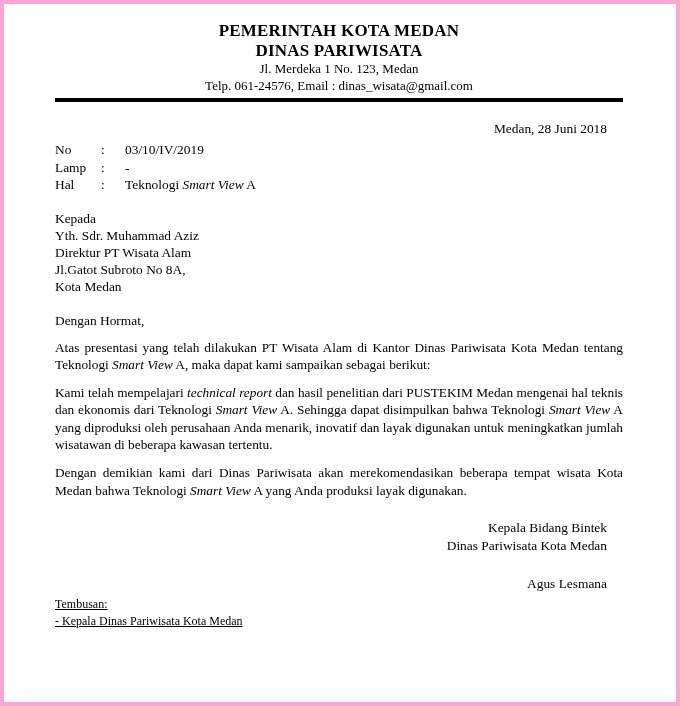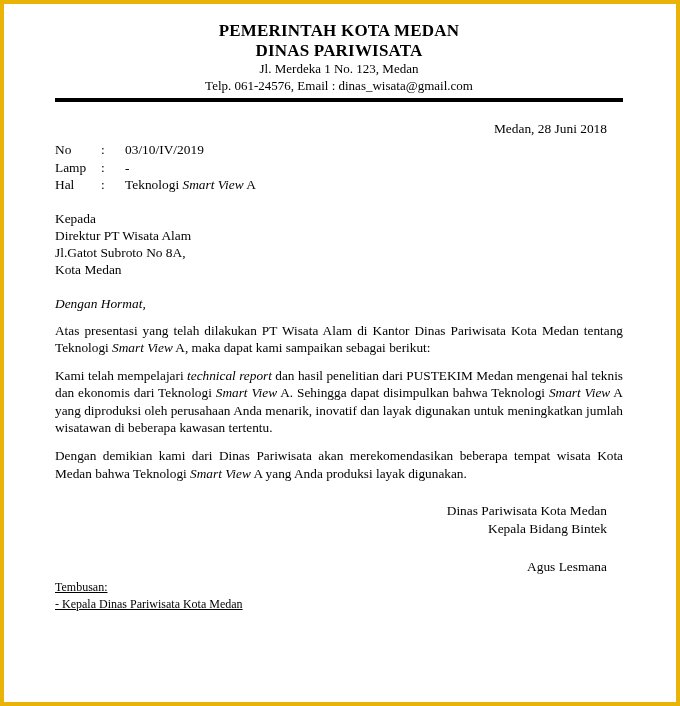--- a/index.html
+++ b/index.html
@@ -2,21 +2,21 @@
 <html><head>
 <meta charset="utf-8">
 <style>
   * { margin: 0; padding: 0; box-sizing: border-box; }
   html, body { background: #888; }
   body { width: 680px; }
   .page {
     width: 680px;
     height: 706px;
     background: #ffffff;
-    border: 4px solid #eab308;
+    border: 4px solid #f9a8d4;
     color: #000000;
     font-family: "Liberation Serif", "DejaVu Serif", serif;
     padding: 0 53px 0 51px;
     overflow: hidden;
   }
   .letterhead { text-align: center; padding-top: 17px; }
   .org-line { font-weight: bold; font-size: 17px; line-height: 20px; letter-spacing: 0.2px; }
   .addr-line { font-size: 13px; line-height: 16.5px; }
   .rule {
     margin-top: 4px;
@@ -30,21 +30,21 @@
     line-height: 17px;
     margin-top: 18px;
     padding-right: 16px;
   }
   .meta { margin-top: 4px; font-size: 13.4px; line-height: 17.5px; }
   .meta-row { display: flex; }
   .meta-label { width: 46px; flex: 0 0 auto; }
   .meta-colon { width: 24px; flex: 0 0 auto; }
   .meta-value { flex: 1 1 auto; }
   .recipient { margin-top: 16px; font-size: 13.4px; line-height: 17px; }
-  .salutation { margin-top: 17px; font-size: 13.4px; line-height: 17px; font-style: italic; }
+  .salutation { margin-top: 17px; font-size: 13.4px; line-height: 17px; }
   .para {
     margin-top: 10px;
     font-size: 13.3px;
     line-height: 17.6px;
     text-align: justify;
   }
   .right-block { text-align: right; padding-right: 16px; font-size: 13.4px; line-height: 17.5px; }
   .sig-title { margin-top: 20px; }
   .sig-name { margin-top: 21px; }
   .cc { margin-top: 3px; font-size: 12px; line-height: 17px; text-decoration: underline; }
@@ -79,34 +79,35 @@
     </div>
     <div class="meta-row">
       <span class="meta-label">Hal</span>
       <span class="meta-colon">:</span>
       <span class="meta-value"><span>Teknologi </span><i>Smart View</i><span> A</span></span>
     </div>
   </div>
 
   <div class="recipient">
     <div>Kepada</div>
+    <div>Yth. Sdr. Muhammad Aziz</div>
     <div>Direktur PT Wisata Alam</div>
     <div>Jl.Gatot Subroto No 8A,</div>
     <div>Kota Medan</div>
   </div>
 
   <div class="salutation">Dengan Hormat,</div>
 
   <p class="para"><span>Atas presentasi yang telah dilakukan PT Wisata Alam di Kantor Dinas Pariwisata Kota Medan tentang Teknologi </span><i>Smart View</i><span> A, maka dapat kami sampaikan sebagai berikut:</span></p>
   <p class="para"><span>Kami telah mempelajari </span><i>technical report</i><span> dan hasil penelitian dari PUSTEKIM Medan mengenai hal teknis dan ekonomis dari Teknologi </span><i>Smart View</i><span> A. Sehingga dapat disimpulkan bahwa Teknologi </span><i>Smart View</i><span> A yang diproduksi oleh perusahaan Anda menarik, inovatif dan layak digunakan untuk meningkatkan jumlah wisatawan di beberapa kawasan tertentu.</span></p>
   <p class="para"><span>Dengan demikian kami dari Dinas Pariwisata akan merekomendasikan beberapa tempat wisata Kota Medan bahwa Teknologi </span><i>Smart View</i><span> A yang Anda produksi layak digunakan.</span></p>
 
   <div class="right-block sig-title">
+    <div>Kepala Bidang Bintek</div>
     <div>Dinas Pariwisata Kota Medan</div>
-    <div>Kepala Bidang Bintek</div>
   </div>
 
   <div class="right-block sig-name">
     <div>Agus Lesmana</div>
   </div>
 
   <div class="cc">
     <div>Tembusan:</div>
     <div>- Kepala Dinas Pariwisata Kota Medan</div>
   </div>

